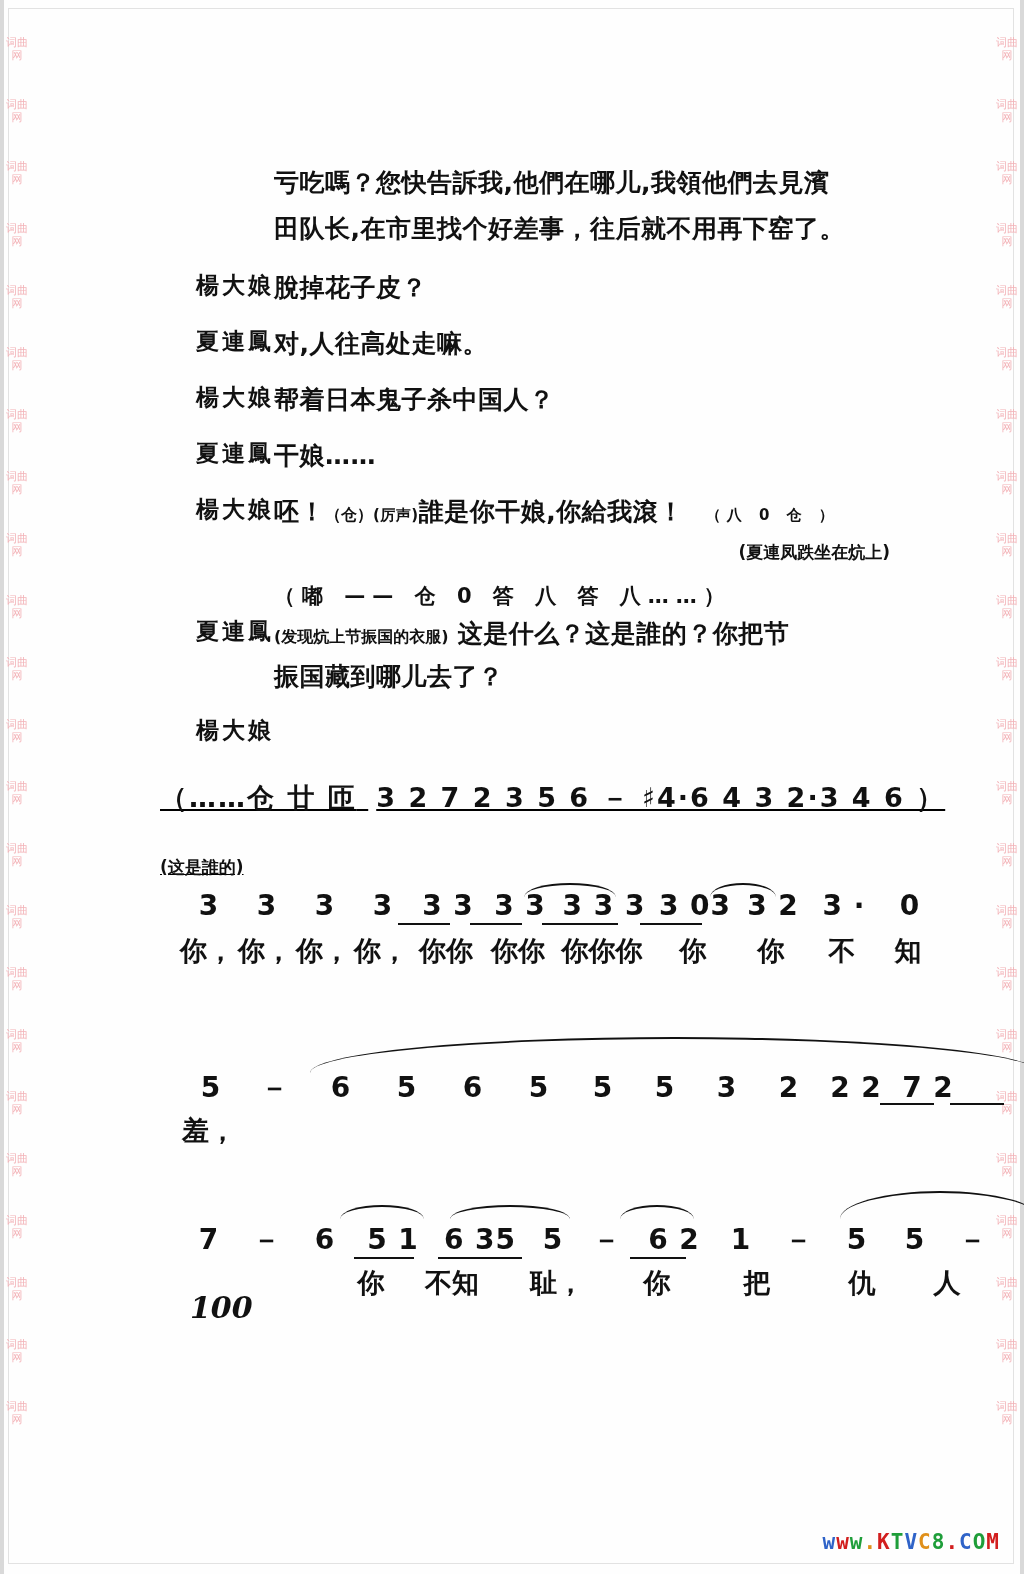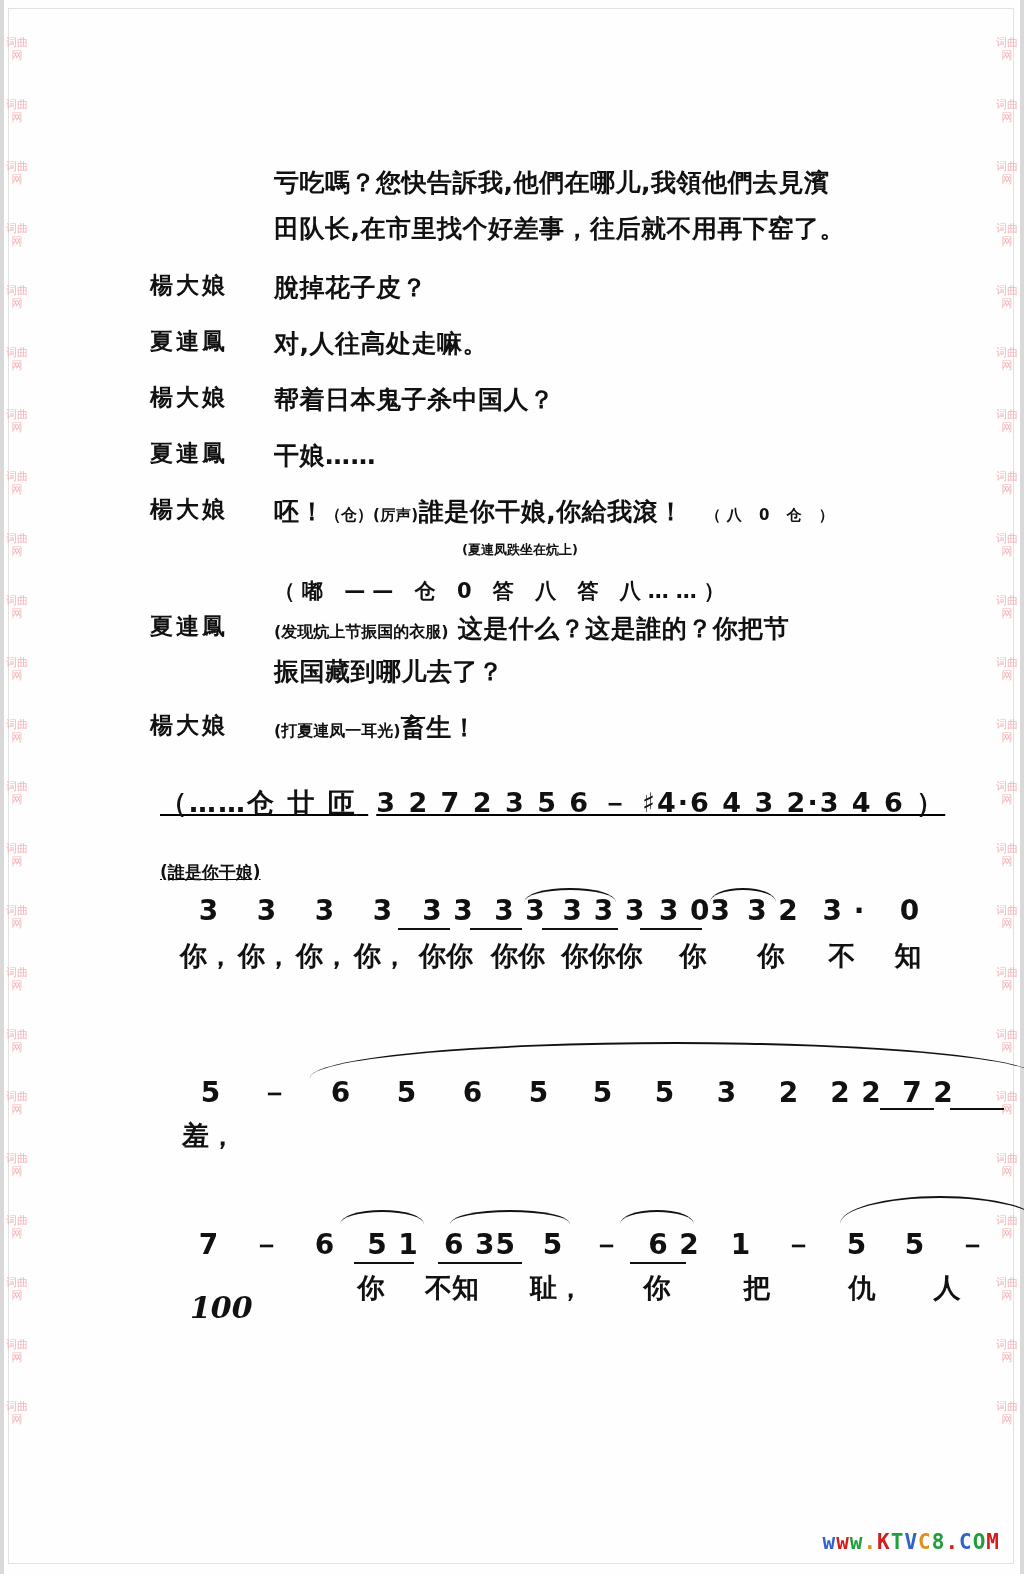--- a/index.html
+++ b/index.html
@@ -87,20 +87,21 @@
     margin-top: 16px;
   }
   .speaker {
     width: 124px;
     flex: 0 0 124px;
     font-size: 23px;
     font-weight: 700;
     color: #111;
     letter-spacing: 3px;
     padding-top: 2px;
+    text-align: right;
   }
   .speech {
     flex: 1;
     font-size: 25px;
     font-weight: 600;
     line-height: 40px;
     color: #111;
     letter-spacing: 0.5px;
   }
   .small-note {
@@ -111,22 +112,22 @@
   .tiny-note {
     font-size: 15px;
     font-weight: 600;
   }
   .percussion {
     font-size: 15px;
     font-weight: 700;
     letter-spacing: 6px;
   }
   .stage-right {
-    text-align: center;
-    font-size: 13px;
+    text-align: right;
+    font-size: 17px;
     font-weight: 700;
     margin-top: 6px;
     margin-right: 20px;
     color: #111;
   }
   .luogu-line {
     font-size: 21px;
     font-weight: 700;
     letter-spacing: 7px;
     margin-top: 18px;
@@ -325,32 +326,29 @@
       <div class="speaker">夏連鳳</div>
       <div class="speech">
         <span class="small-note">(发现炕上节振国的衣服)</span>
         <span>这是什么？这是誰的？你把节</span>
         <div>振国藏到哪儿去了？</div>
       </div>
     </div>
 
     <div class="line">
       <div class="speaker">楊大娘</div>
-      <div class="speech">
-        <span class="small-note">(打夏連凤一耳光)</span><span>畜生！</span>
-      </div>
     </div>
 
     <div class="music">
       <div class="gongche-row" style="margin-left:10px; margin-top:34px;">
         <span>（……仓 廿 匝</span>
         <span style="margin-left:8px">3 2 7 2 3  5     6   －  ♯4·6  4 3  2·3  4 6 ）</span>
       </div>
 
-      <div class="banshi">(誰是你干娘)</div>
+      <div class="banshi">(这是誰的)</div>
 
       <div class="staff">
         <div class="notes">
           <span class="note-cell" style="width:58px">3</span><span class="note-cell" style="width:58px">3</span><span class="note-cell" style="width:58px">3</span><span class="note-cell" style="width:58px">3</span><span class="note-cell" style="width:72px">3 3</span><span class="note-cell" style="width:72px">3 3</span><span class="note-cell" style="width:96px">3 3 3</span><span class="note-cell" style="width:86px">3 03</span><span class="note-cell" style="width:70px">3 2</span><span class="note-cell" style="width:72px">3 ·</span><span class="note-cell" style="width:60px">0</span>
         </div>
         <div class="lyrics">
           <span class="lyr-cell" style="width:58px">你，</span><span class="lyr-cell" style="width:58px">你，</span><span class="lyr-cell" style="width:58px">你，</span><span class="lyr-cell" style="width:58px">你，</span><span class="lyr-cell" style="width:72px">你你</span><span class="lyr-cell" style="width:72px">你你</span><span class="lyr-cell" style="width:96px">你你你</span><span class="lyr-cell" style="width:86px">你</span><span class="lyr-cell" style="width:70px">你</span><span class="lyr-cell" style="width:72px">不</span><span class="lyr-cell" style="width:60px">知</span>
         </div>
         <div class="slur" style="left:374px; top:-6px; width:92px;"></div>
         <div class="slur" style="left:560px; top:-6px; width:66px;"></div>

